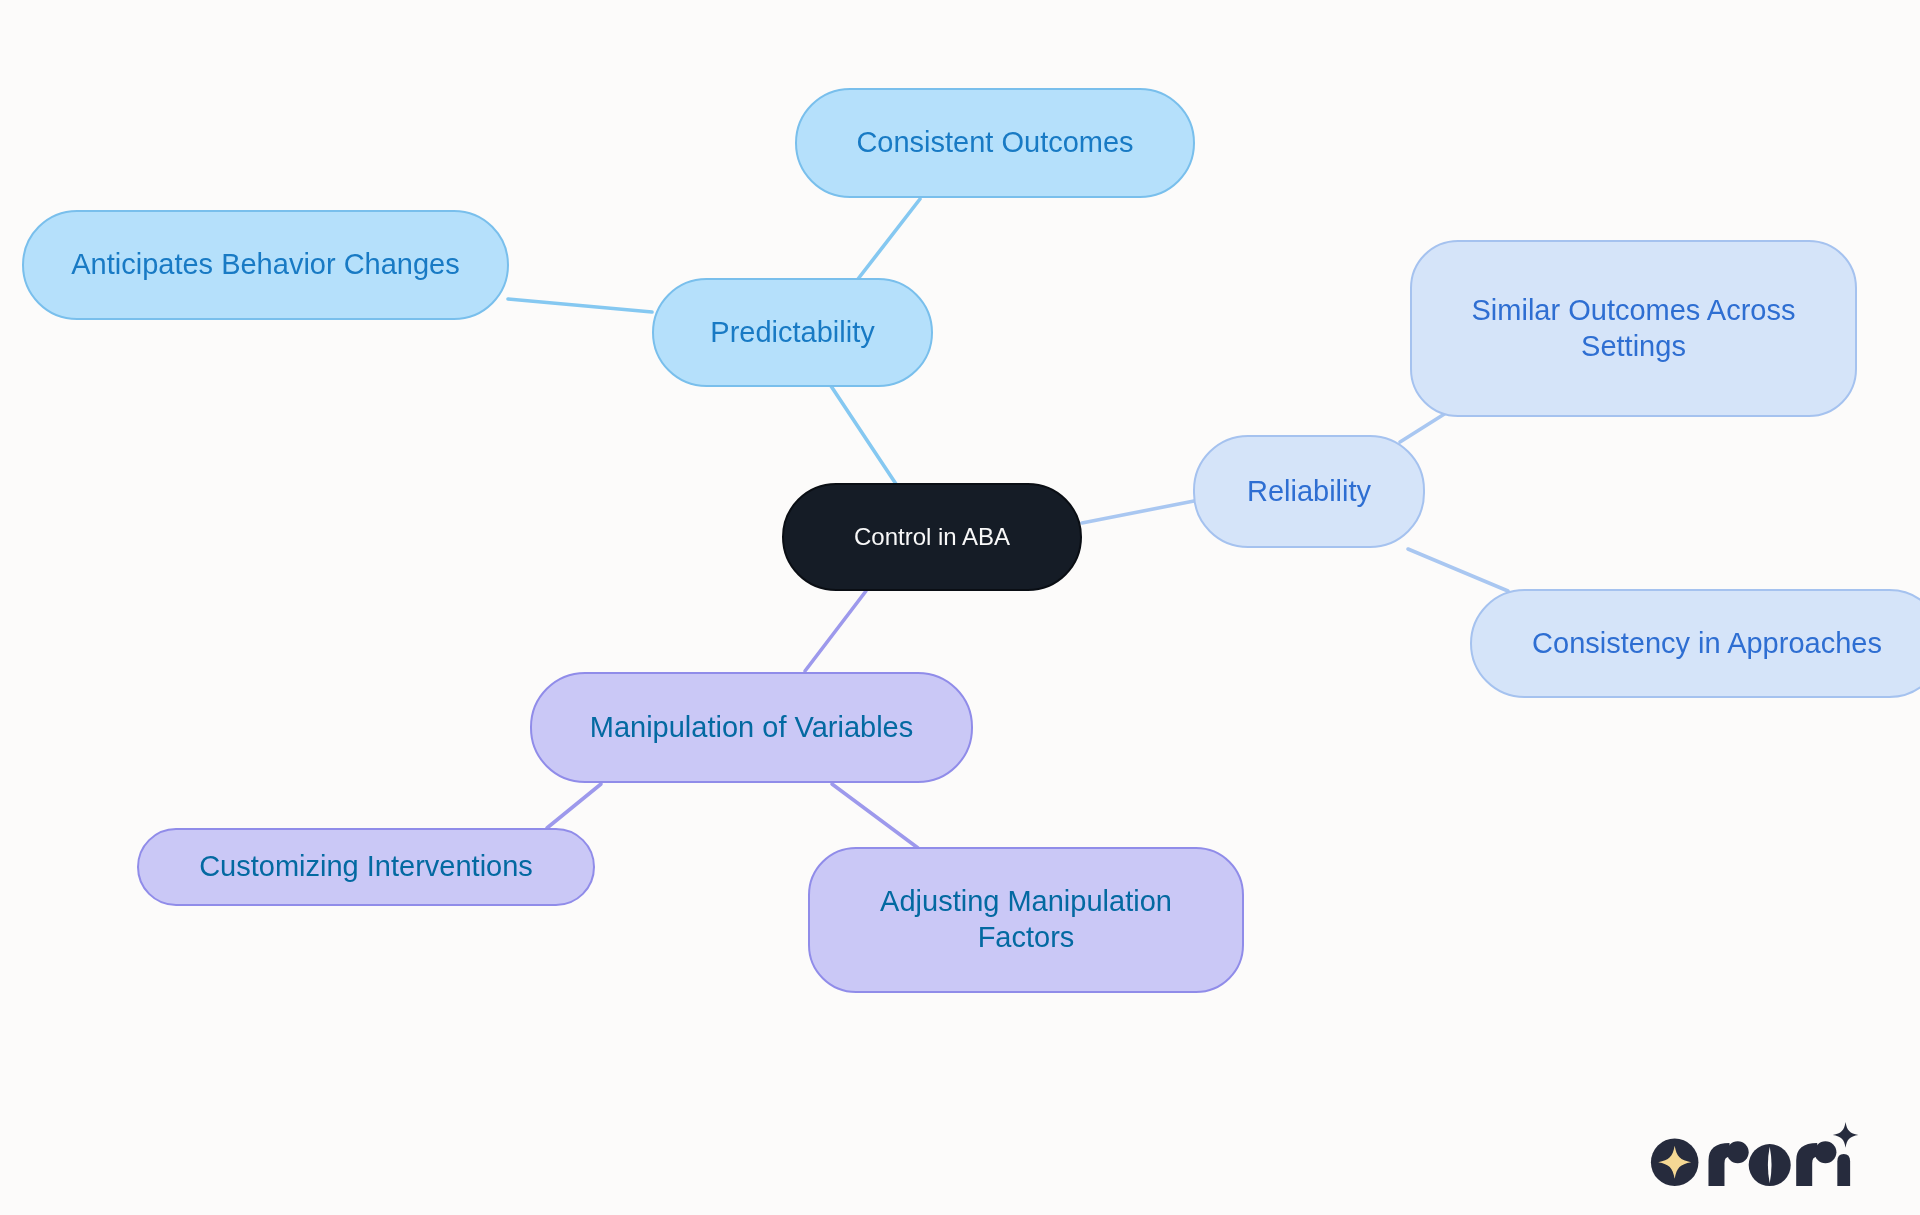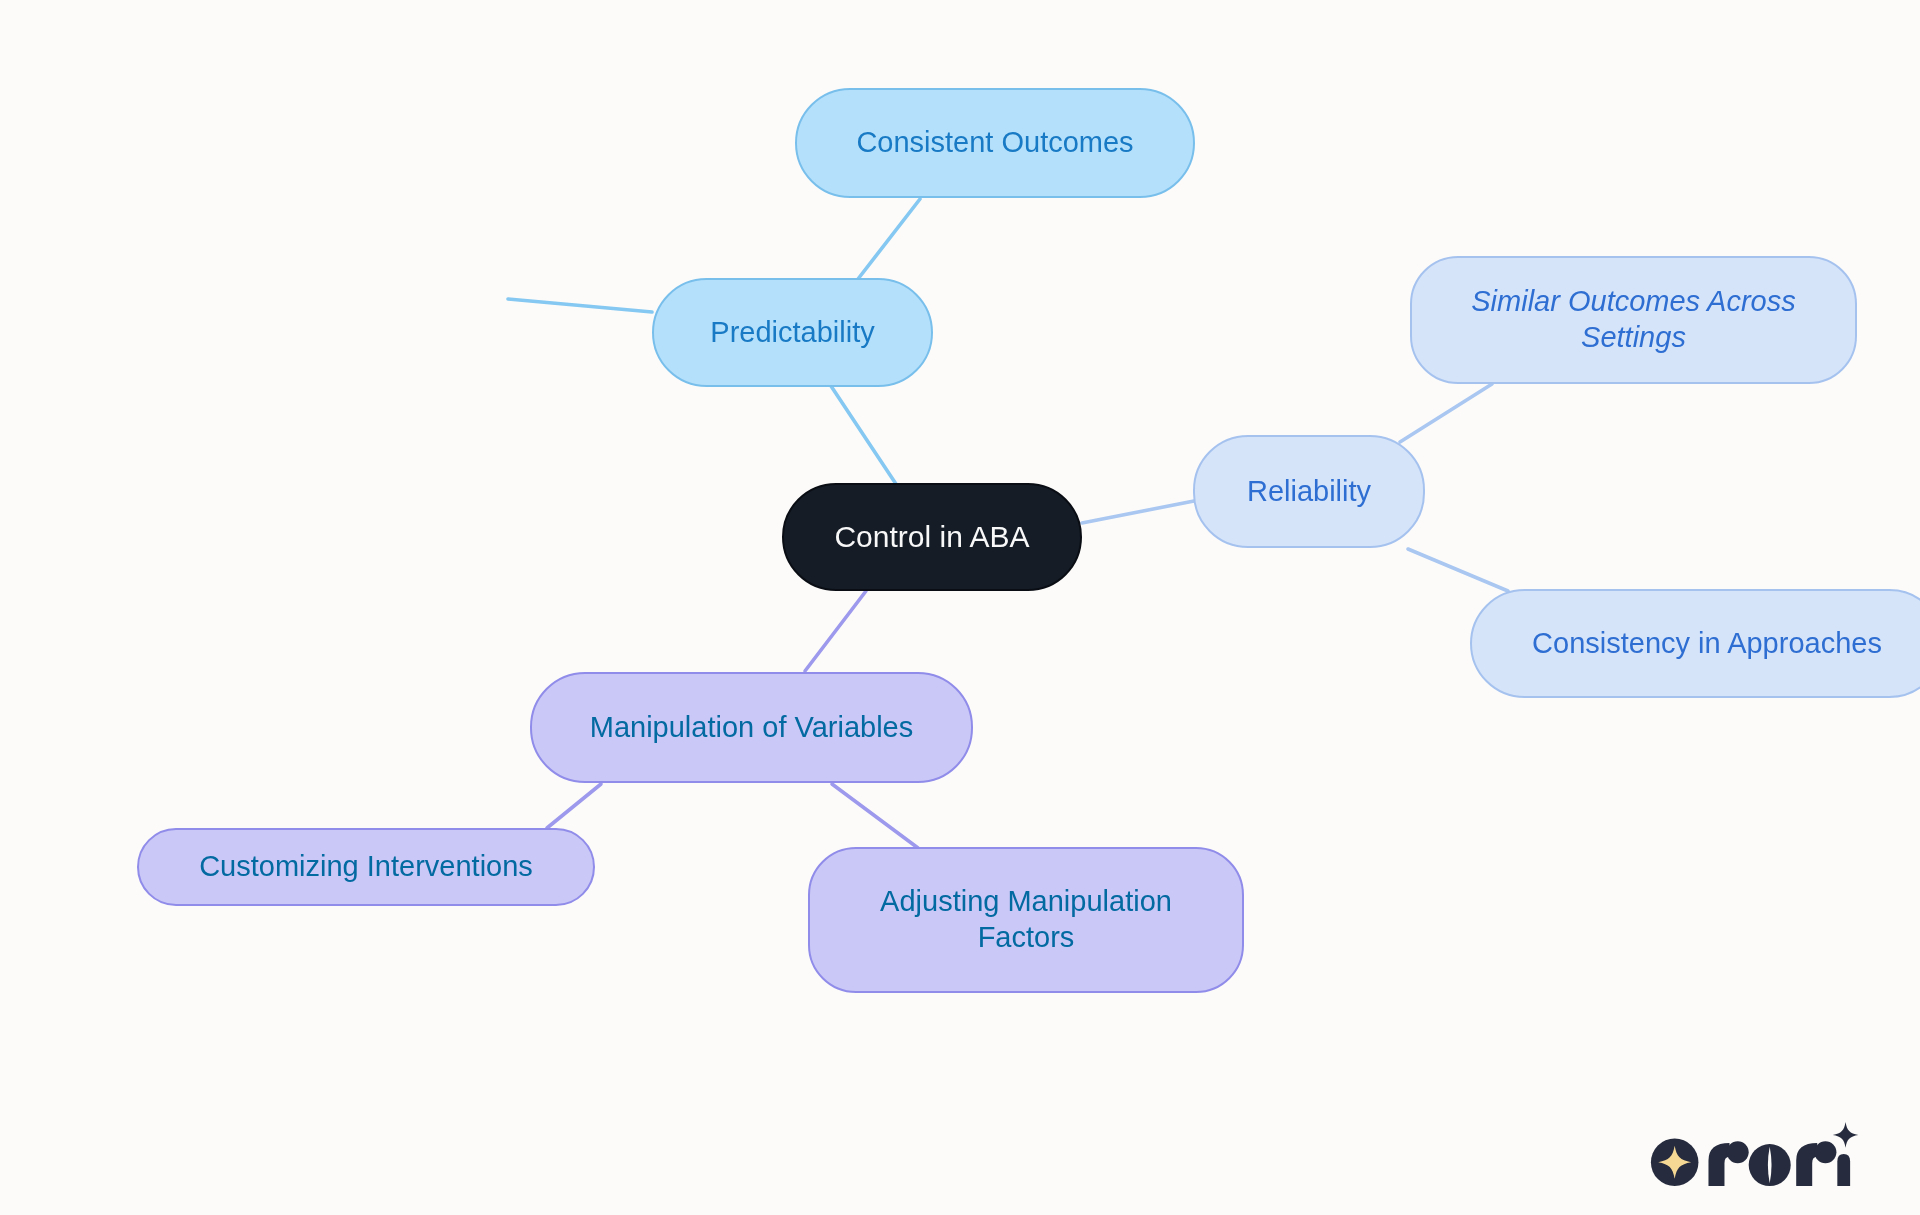--- a/index.html
+++ b/index.html
@@ -20,21 +20,21 @@
     line-height:1.24;
     border-radius:55px;
     border:2px solid transparent;
     padding:0 28px;
   }
   .node.two-line{border-radius:48px;}
   .node.root{
     background:#151C26;
     border-color:#0A0E14;
     color:#F8F8F8;
-    font-size:30px;
+    font-size:24px;
     border-radius:54px;
   }
   .node.blue{
     background:#B5E0FB;
     border-color:#79BFEC;
     color:#187AC4;
     text-align:center;
   }
   .node.peri{
     background:#D5E4F9;
@@ -81,26 +81,29 @@
   </div>
 
   <div class="node blue" style="left:652px;top:278px;width:281px;height:109px;">
     <span>Predictability</span>
   </div>
 
   <div class="node blue" style="left:795px;top:88px;width:400px;height:110px;">
     <span>Consistent Outcomes</span>
   </div>
 
+  <div class="node blue" style="left:22px;top:210px;width:487px;height:110px;">
+    <span>Anticipates Behavior Changes</span>
+  </div>
 
   <div class="node peri" style="left:1193px;top:435px;width:232px;height:113px;justify-content:center;">
     <span>Reliability</span>
   </div>
 
-  <div class="node peri two-line" style="left:1410px;top:256px;width:447px;height:128px;font-style:italic;">
+  <div class="node peri two-line" style="left:1410px;top:240px;width:447px;height:177px;">
     <span>Similar Outcomes Across Settings</span>
   </div>
 
   <div class="node peri" style="left:1470px;top:589px;width:474px;height:109px;">
     <span>Consistency in Approaches</span>
   </div>
 
   <div class="node lav" style="left:530px;top:672px;width:443px;height:111px;">
     <span>Manipulation of Variables</span>
   </div>

